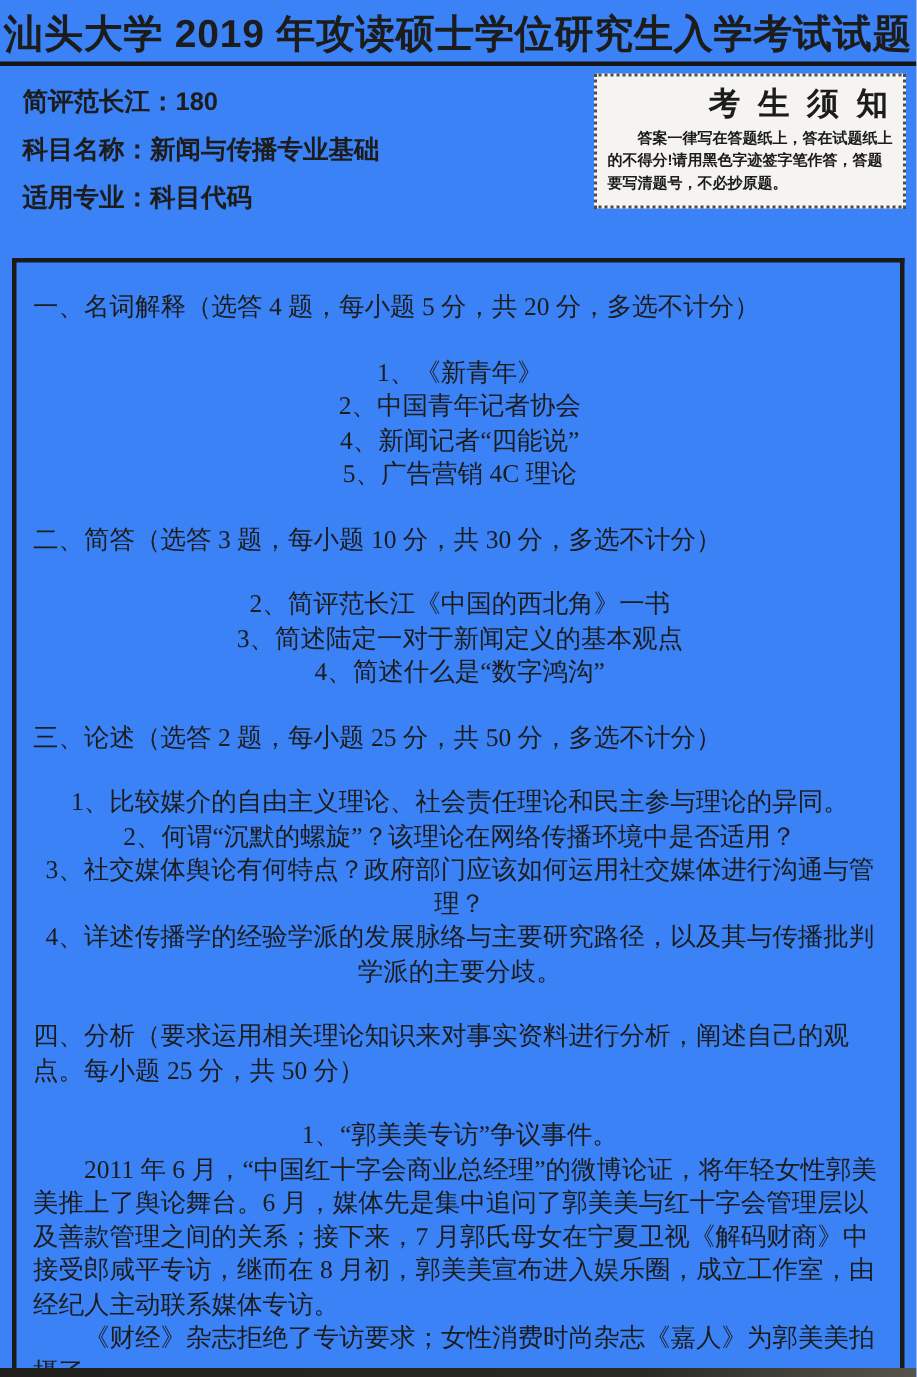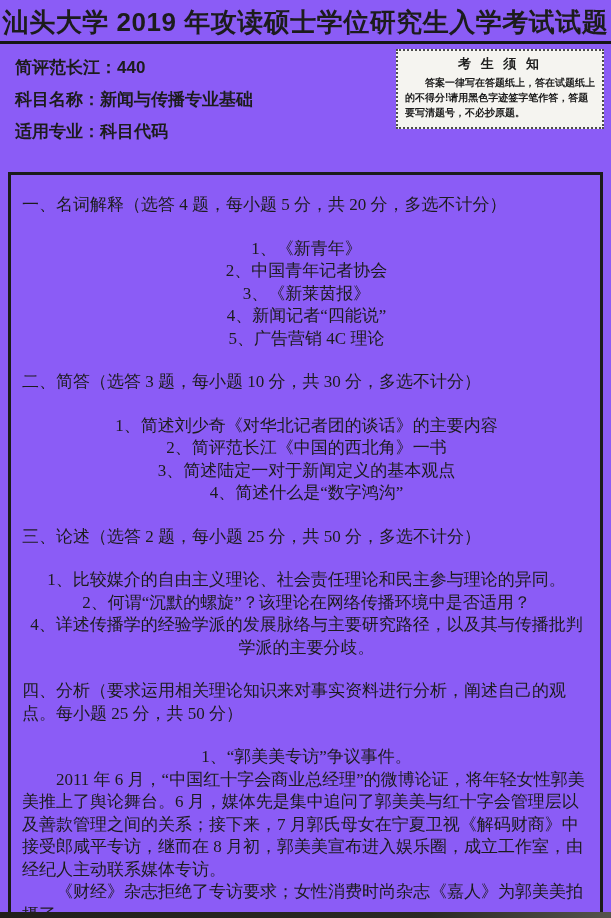--- a/index.html
+++ b/index.html
@@ -1,21 +1,21 @@
 <!DOCTYPE html>
 <html><head>
 <meta charset="utf-8">
 <style>
   html, body { margin: 0; padding: 0; background: #e8e8e6; }
   .page {
     position: relative;
     width: 611px;
     height: 918px;
     margin: 0 auto;
-    background: #8b5cf6;
+    background: #3b82f6;
     overflow: hidden;
     color: #1c1c1c;
     font-family: "Liberation Serif", "DejaVu Serif", serif;
   }
   .page-title {
     position: absolute;
     top: 5px;
     left: 0;
     width: 611px;
     text-align: center;
@@ -48,22 +48,22 @@
     top: 49px;
     width: 208px;
     box-sizing: border-box;
     border: 2px dotted #4c4c4c;
     padding: 4px 7px 6px 7px;
     font-family: "Liberation Sans", "DejaVu Sans", sans-serif;
     font-weight: 700;
     background: #f5f4f0;
   }
   .notice-title {
-    text-align: center;
-    font-size: 13px;
+    text-align: right;
+    font-size: 21px;
     letter-spacing: 3px;
     margin-bottom: 2px;
   }
   .notice-body {
     font-size: 10px;
     line-height: 1.52;
     text-indent: 2em;
   }
   .paper {
     position: absolute;
@@ -94,58 +94,57 @@
 </head>
 <body>
 
 <div class="page">
 
   <div class="page-title">汕头大学 2019 年攻读硕士学位研究生入学考试试题</div>
   <div class="title-rule"></div>
 
   <div class="meta">
     <div class="meta-row">
-      <span>简评范长江：</span><span>440</span>
+      <span>简评范长江：</span><span>180</span>
     </div>
     <div class="meta-row">
       <span>科目名称：</span><span>新闻与传播专业基础</span>
     </div>
     <div class="meta-row">
       <span>适用专业：</span><span>科目代码</span>
     </div>
   </div>
 
   <div class="notice">
     <div class="notice-title">考 生 须 知</div>
     <div class="notice-body">答案一律写在答题纸上，答在试题纸上的不得分!请用黑色字迹签字笔作答，答题要写清题号，不必抄原题。</div>
   </div>
 
   <div class="paper">
 
     <div>
       <div class="sec-heading first">一、名词解释（选答 4 题，每小题 5 分，共 20 分，多选不计分）</div>
       <div class="q-item">1、《新青年》</div>
       <div class="q-item">2、中国青年记者协会</div>
-      <div class="q-item">3、《新莱茵报》</div>
       <div class="q-item">4、新闻记者“四能说”</div>
       <div class="q-item">5、广告营销 4C 理论</div>
     </div>
 
     <div>
       <div class="sec-heading">二、简答（选答 3 题，每小题 10 分，共 30 分，多选不计分）</div>
-      <div class="q-item">1、简述刘少奇《对华北记者团的谈话》的主要内容</div>
       <div class="q-item">2、简评范长江《中国的西北角》一书</div>
       <div class="q-item">3、简述陆定一对于新闻定义的基本观点</div>
       <div class="q-item">4、简述什么是“数字鸿沟”</div>
     </div>
 
     <div>
       <div class="sec-heading">三、论述（选答 2 题，每小题 25 分，共 50 分，多选不计分）</div>
       <div class="q-item">1、比较媒介的自由主义理论、社会责任理论和民主参与理论的异同。</div>
       <div class="q-item">2、何谓“沉默的螺旋”？该理论在网络传播环境中是否适用？</div>
+      <div class="q-item">3、社交媒体舆论有何特点？政府部门应该如何运用社交媒体进行沟通与管理？</div>
       <div class="q-item">4、详述传播学的经验学派的发展脉络与主要研究路径，以及其与传播批判学派的主要分歧。</div>
     </div>
 
     <div>
       <div class="sec-heading">四、分析（要求运用相关理论知识来对事实资料进行分析，阐述自己的观点。每小题 25 分，共 50 分）</div>
       <div class="q-item">1、“郭美美专访”争议事件。</div>
       <div class="para">2011 年 6 月，“中国红十字会商业总经理”的微博论证，将年轻女性郭美美推上了舆论舞台。6 月，媒体先是集中追问了郭美美与红十字会管理层以及善款管理之间的关系；接下来，7 月郭氏母女在宁夏卫视《解码财商》中接受郎咸平专访，继而在 8 月初，郭美美宣布进入娱乐圈，成立工作室，由经纪人主动联系媒体专访。</div>
       <div class="para">《财经》杂志拒绝了专访要求；女性消费时尚杂志《嘉人》为郭美美拍摄了</div>
     </div>
 

